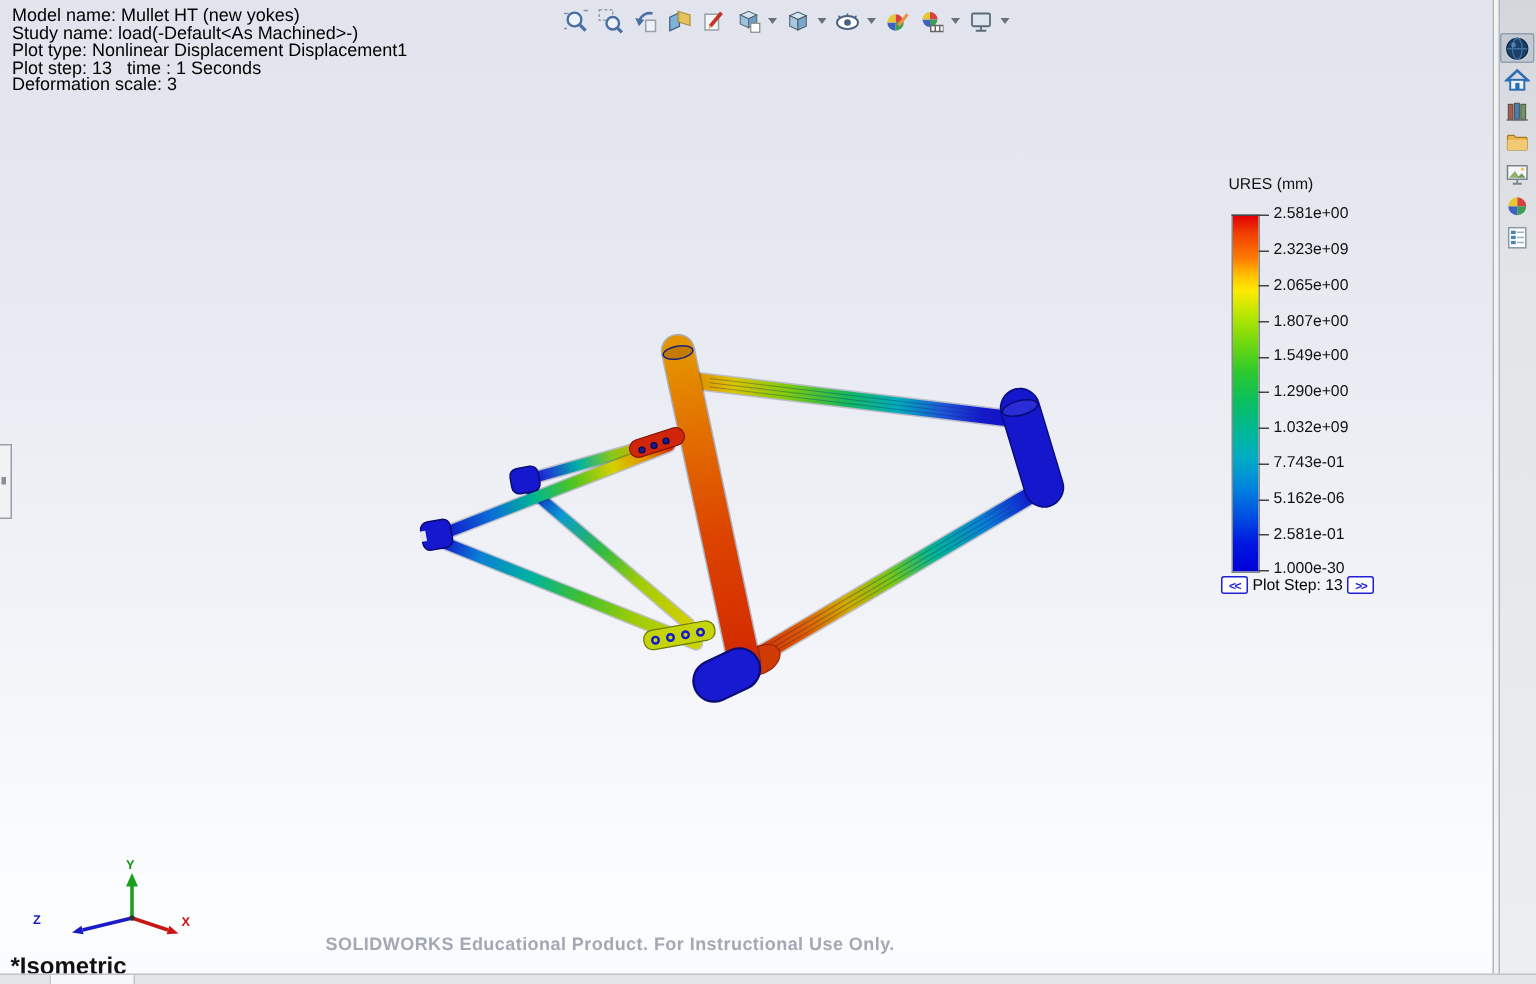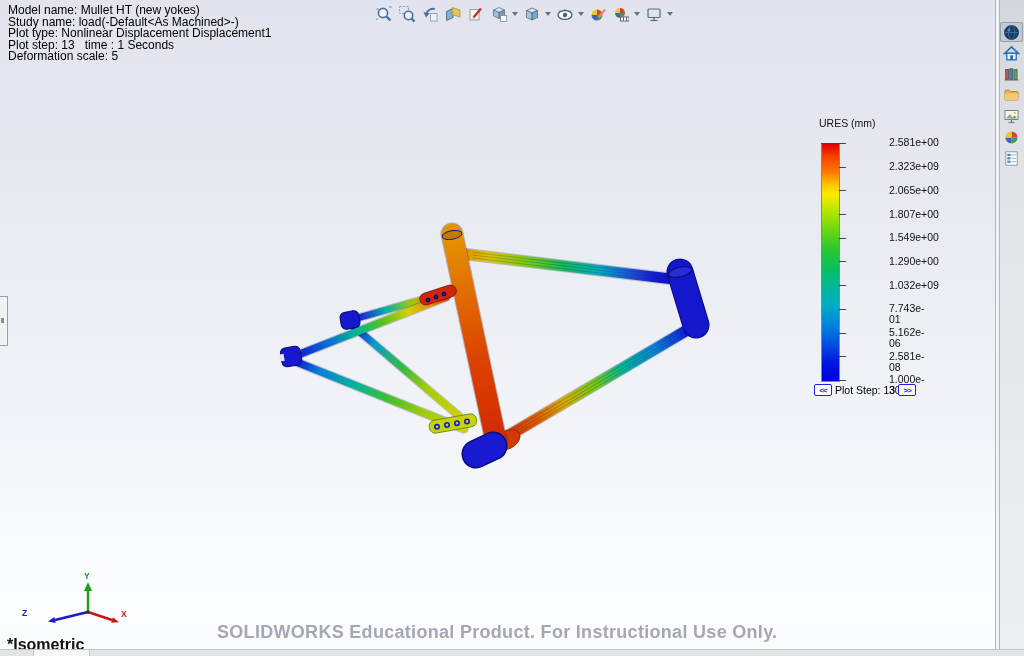--- a/index.html
+++ b/index.html
@@ -22,27 +22,27 @@
   .tp-icon{left:1000px;width:23px;height:20px;display:flex;align-items:center;justify-content:center;background:transparent;border:none;padding:0;border-radius:2px;}
   .tp-icon.pressed{background:#c2c9d2;box-shadow:inset 0 0 0 1px #93a0ae;}
   
   .legend{left:813px;top:117px;width:116px;height:290px;font-size:10.5px;color:#111;}
   .legend-title{position:absolute;left:6px;top:0;}
   .legend-bar{position:absolute;left:8px;top:26px;width:17px;height:237px;border:1px solid #888;
     background:linear-gradient(180deg,#e40000 0%,#f14000 5%,#ff7b00 12%,#ffc400 17%,#ffea00 21%,
     #b7e600 28%,#6fd810 36%,#2cc92e 44%,#0abf5e 52%,#00b894 60%,#00adc4 68%,#0086dd 76%,
     #0052e2 84%,#0018e0 92%,#0000d8 100%);}
   .tick{position:absolute;left:26px;width:7px;height:1px;background:#444;}
-  .lg-label{position:absolute;left:36px;height:11px;line-height:11px;margin-left:40px;}
+  .lg-label{position:absolute;left:36px;height:11px;line-height:11px;}
   .ps-row{position:absolute;left:1px;top:267px;display:flex;align-items:center;gap:3px;}
   .ps-btn{width:18px;height:12px;border:1.5px solid #1f1fd4;border-radius:2px;background:#fff;color:#1f1fd4;
     font-size:8px;font-weight:bold;display:flex;align-items:center;justify-content:center;padding:0;letter-spacing:-1px;font-family:"Liberation Sans",sans-serif;}
   .ps-label{color:#000;}
   
-  .watermark{left:217px;top:622px;font-size:18px;font-weight:bold;color:#a3a8b5;letter-spacing:.3px;}
+  .watermark{left:217px;top:622px;font-size:12px;font-weight:bold;color:#a3a8b5;letter-spacing:.3px;}
   .viewname{left:7px;top:636px;font-size:16px;font-weight:600;color:#111;}
   
   .left-tab{left:0;top:296px;width:7px;height:48px;background:#f1f2f4;border:1px solid #9ba0a7;border-left:none;}
   .left-tab i{position:absolute;left:1px;top:21px;width:3px;height:5px;background:#8a8f96;}
   
   .bottom-bar{left:0;top:649px;width:1024px;height:7px;background:#e2e4e7;border-top:1px solid #c3c5c9;}
   .bottom-tab{left:33px;top:650px;width:55px;height:6px;background:#f6f7f8;border-left:1px solid #c3c5c9;border-right:1px solid #c3c5c9;}
   svg{display:block;}
 </style>
 </head>
@@ -186,21 +186,21 @@
       <text x="121" y="617" font-size="8.5" font-weight="bold" fill="#c81616" font-family="Liberation Sans, sans-serif">X</text>
       <text x="22" y="616" font-size="8.5" font-weight="bold" fill="#1a1ac8" font-family="Liberation Sans, sans-serif">Z</text>
     </g>
   </svg>
 
   <div class="abs info">
     <div class="info-line">Model name: Mullet HT (new yokes)</div>
     <div class="info-line">Study name: load(-Default&lt;As Machined&gt;-)</div>
     <div class="info-line">Plot type: Nonlinear Displacement Displacement1</div>
     <div class="info-line">Plot step: 13   time : 1 Seconds</div>
-    <div class="info-line">Deformation scale: 5</div>
+    <div class="info-line">Deformation scale: 3</div>
   </div>
 
   <div class="abs hud">
     <button class="hud-btn">
       <svg width="18" height="18" viewBox="0 0 18 18">
         <g stroke="#8a9099" stroke-width="1">
             <line x1="1" y1="4" x2="4" y2="4"></line>
             <line x1="14" y1="2" x2="17" y2="2"></line>
             <line x1="1" y1="14" x2="3" y2="14"></line>
           </g>
@@ -382,21 +382,21 @@
     <div class="tick" style="top:263px"></div>
     <span class="lg-label" style="top:20px">2.581e+00</span>
     <span class="lg-label" style="top:44px">2.323e+09</span>
     <span class="lg-label" style="top:68px">2.065e+00</span>
     <span class="lg-label" style="top:92px">1.807e+00</span>
     <span class="lg-label" style="top:115px">1.549e+00</span>
     <span class="lg-label" style="top:139px">1.290e+00</span>
     <span class="lg-label" style="top:163px">1.032e+09</span>
     <span class="lg-label" style="top:186px">7.743e-01</span>
     <span class="lg-label" style="top:210px">5.162e-06</span>
-    <span class="lg-label" style="top:234px">2.581e-08</span>
+    <span class="lg-label" style="top:234px">2.581e-01</span>
     <span class="lg-label" style="top:257px">1.000e-30</span>
     <div class="ps-row">
       <button class="ps-btn">&lt;&lt;</button>
       <span class="ps-label">Plot Step: 13</span>
       <button class="ps-btn">&gt;&gt;</button>
     </div>
   </div>
 
   <div class="abs watermark">SOLIDWORKS Educational Product. For Instructional Use Only.</div>
   <div class="abs viewname">*Isometric</div>

